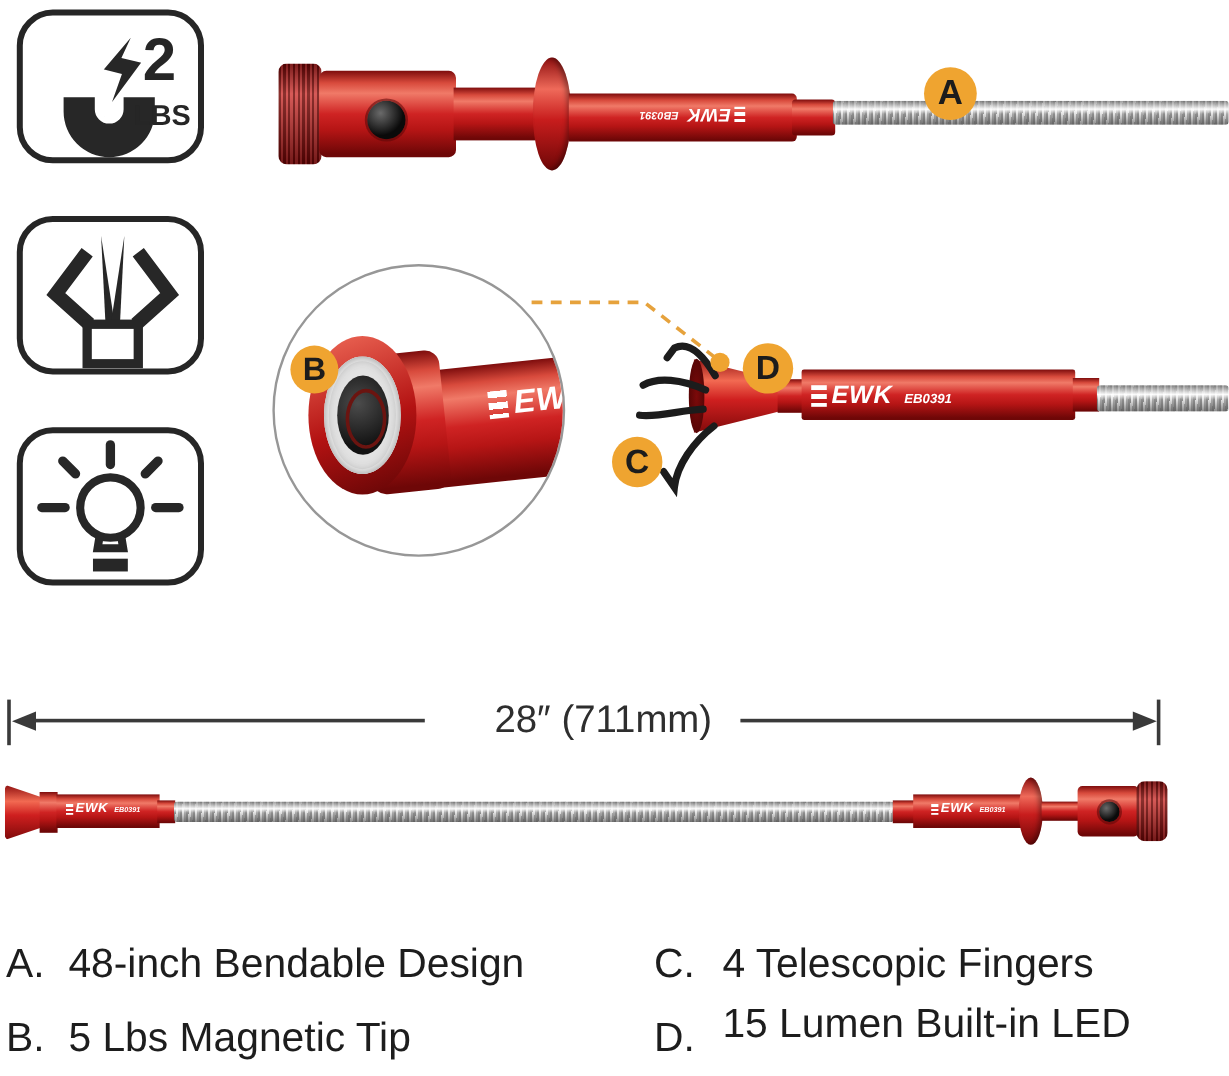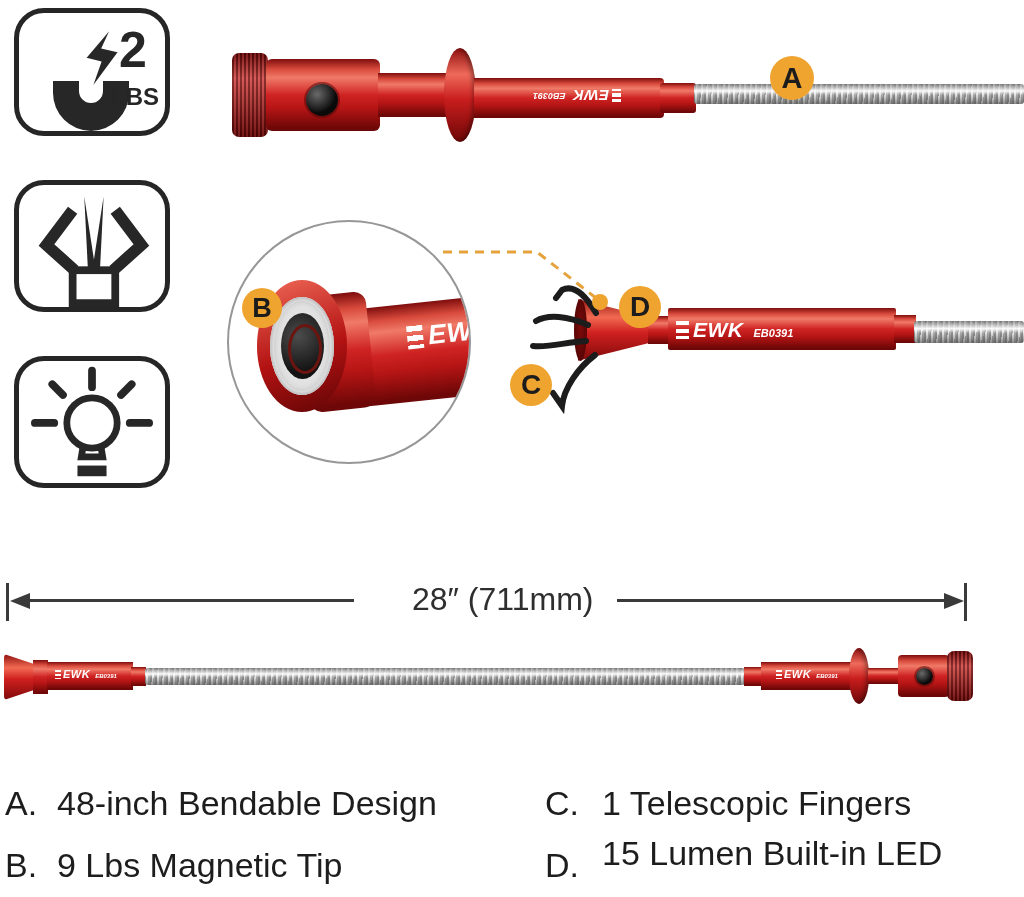--- a/index.html
+++ b/index.html
@@ -167,20 +167,20 @@
     <div class="abs red" style="left:868px;top:668px;width:33px;height:16px;"></div>
     <div class="abs red" style="left:898px;top:655px;width:51px;height:42px;border-radius:4px;"></div>
     <div class="abs button" style="left:916px;top:668px;width:17px;height:17px;"></div>
     <div class="abs cap" style="left:947px;top:651px;width:26px;height:50px;"></div>
   </div>
 
   <div>
     <div class="feat" style="left:5px;top:784px;">A.</div>
     <div class="feat" style="left:57px;top:784px;">48-inch Bendable Design</div>
     <div class="feat" style="left:5px;top:846px;">B.</div>
-    <div class="feat" style="left:57px;top:846px;">9 Lbs Magnetic Tip</div>
+    <div class="feat" style="left:57px;top:846px;">5 Lbs Magnetic Tip</div>
     <div class="feat" style="left:545px;top:784px;">C.</div>
-    <div class="feat" style="left:602px;top:784px;">1 Telescopic Fingers</div>
+    <div class="feat" style="left:602px;top:784px;">4 Telescopic Fingers</div>
     <div class="feat" style="left:545px;top:846px;">D.</div>
     <div class="feat" style="left:602px;top:834px;">15 Lumen Built-in LED</div>
   </div>
 
 </div>
 
 </body></html>

